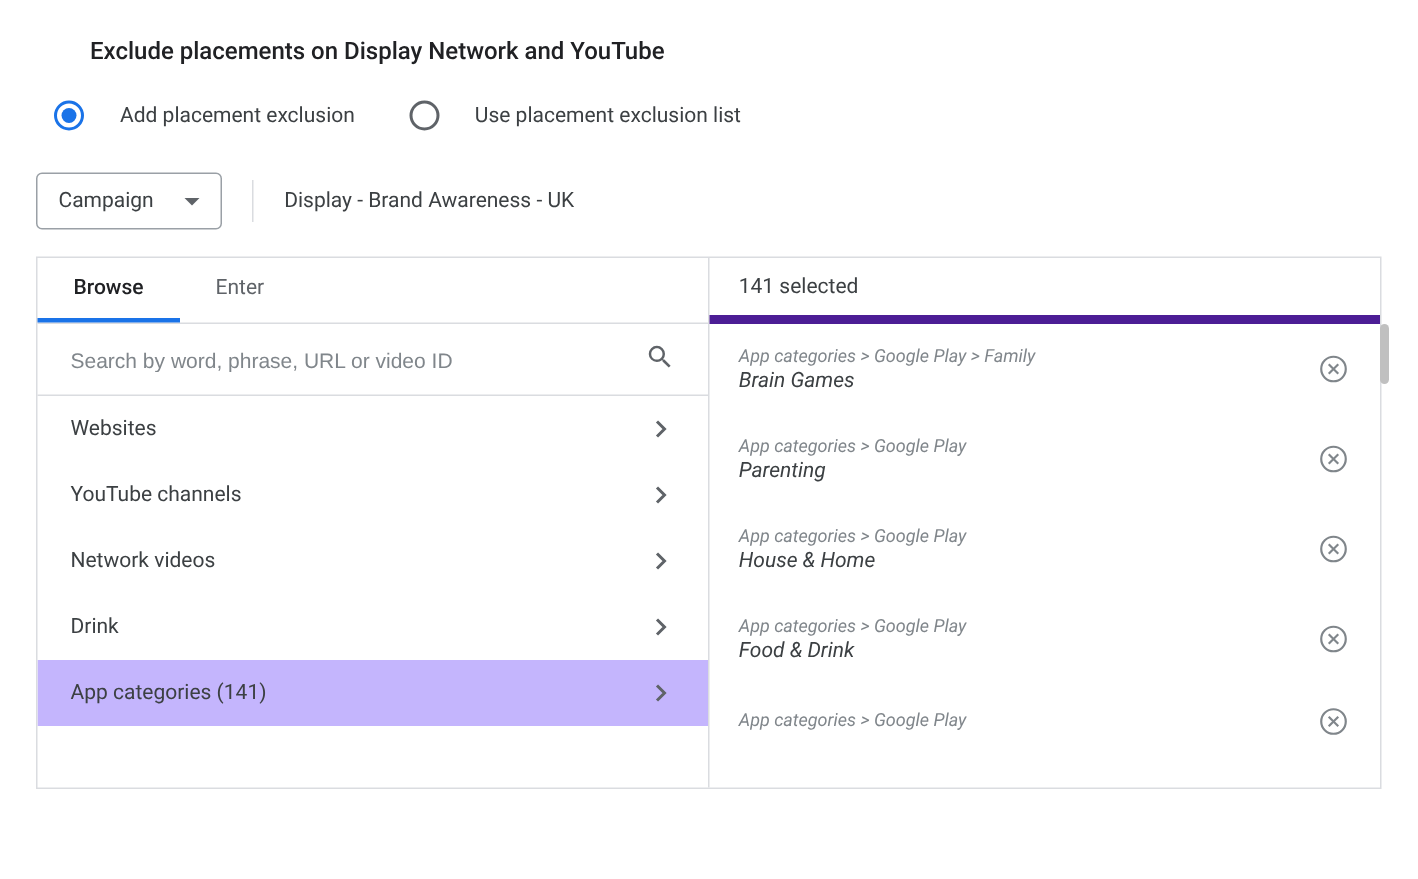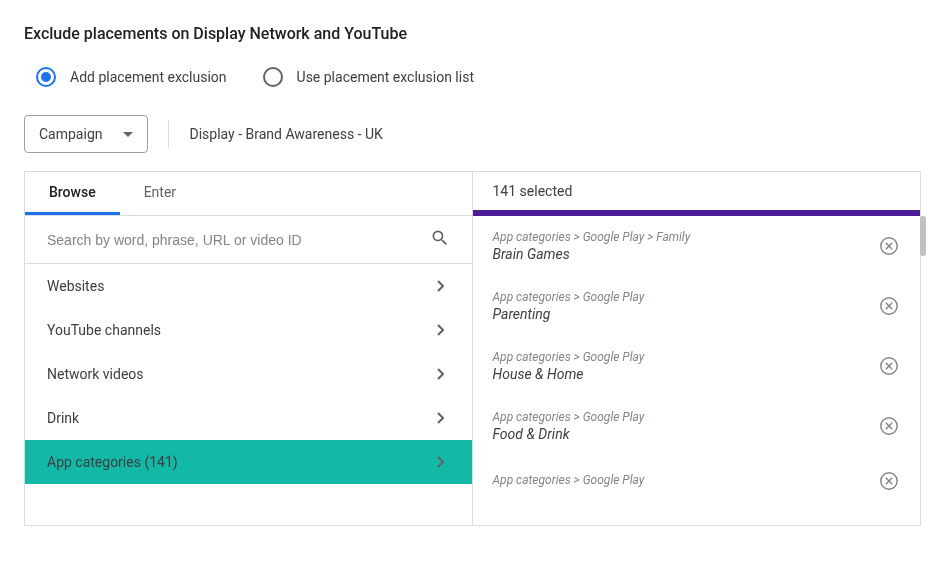--- a/index.html
+++ b/index.html
@@ -11,32 +11,33 @@
     width: 945px;
     height: 586px;
     overflow: hidden;
   }
   .container { padding: 24px 24px 0 24px; }
   .page-title {
     font-size: 16px;
     font-weight: 500;
     color: #202124;
     margin-bottom: 24px;
+    margin-left: 36px;
   }
   .radio-row {
     display: flex;
     align-items: center;
     gap: 36px;
     margin-bottom: 28px;
     padding-left: 12px;
   }
   .radio-opt {
     display: flex;
     align-items: center;
-    gap: 14px;
+    gap: 24px;
     cursor: pointer;
   }
   .radio-circle {
     width: 20px; height: 20px;
     border: 2px solid #5f6368;
     border-radius: 50%;
     display: flex; align-items: center; justify-content: center;
   }
   .radio-circle.selected { border-color: #1a73e8; }
   .radio-dot {
@@ -136,21 +137,21 @@
   .cat-item {
     display: flex;
     align-items: center;
     justify-content: space-between;
     padding: 0 22px;
     height: 44px;
     font-size: 14px;
     color: #3c4043;
     cursor: pointer;
   }
-  .cat-item.selected { background: #14b8a6; }
+  .cat-item.selected { background: #c4b5fd; }
   .chev { width: 18px; display:flex; align-items:center; justify-content:center; }
   .chev svg { width: 8px; height: 12px; }
   .chev svg path { stroke: #5f6368; stroke-width: 2; fill: none; }
 
   .sel-header {
     height: 44px;
     display: flex;
     align-items: center;
     padding: 0 20px;
     border-bottom: 6px solid #4c1d95;

